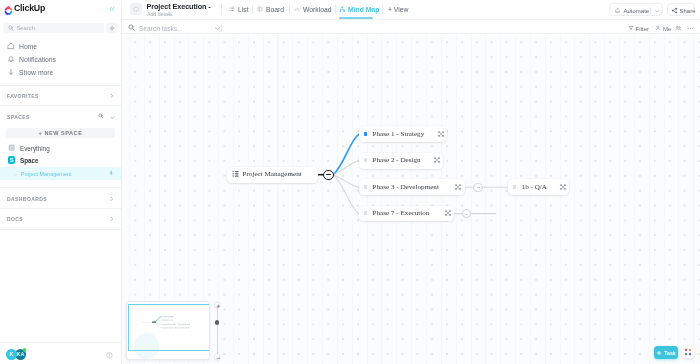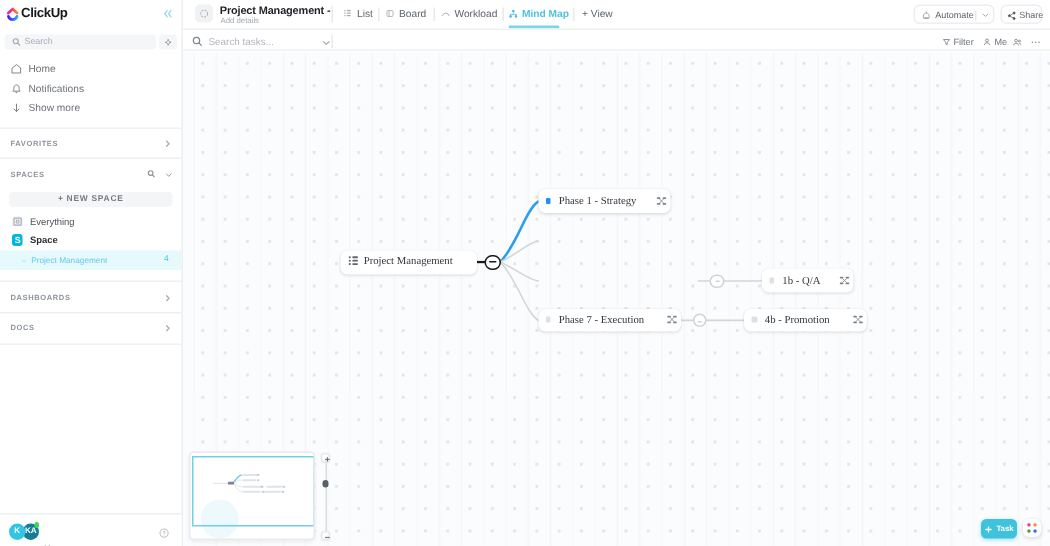--- a/index.html
+++ b/index.html
@@ -341,21 +341,21 @@
   </div>
 
   <div class="main">
 
     <div class="topbar">
       <div class="task-icon">
         <svg width="6.2" height="6.2" viewBox="0 0 14 14" fill="none" stroke="#b2b7be" stroke-width="1.6" stroke-dasharray="3.3 1.6">
             <circle cx="7" cy="7" r="5.2"></circle>
           </svg>
       </div>
-      <div class="tb-title">Project Management -</div>
+      <div class="tb-title">Project Execution -</div>
       <div class="tb-sub">Add details</div>
 
       <div class="vdiv" style="left:99px; top:4px; height:11px"></div>
 
       <div class="tab" style="left:106px">
         <span class="ic">
           <svg width="5.6" height="5.6" viewBox="0 0 16 16" fill="currentColor">
             <circle cx="2.6" cy="3.2" r="1.4"></circle>
               <circle cx="2.6" cy="8" r="1.4"></circle>
               <circle cx="2.6" cy="12.8" r="1.4"></circle>
@@ -537,21 +537,49 @@
             <path d="M5.6 5.6 L10.4 10.4" stroke-width="1.1" stroke-linecap="round"></path>
             <path d="M10.4 5.6 L5.6 10.4" stroke-width="1.1" stroke-linecap="round"></path>
             <path d="M2.9 4.1 L5.3 4.1" stroke-width="2.5" stroke-linecap="round"></path>
             <path d="M10.7 4.1 L13.1 4.1" stroke-width="2.5" stroke-linecap="round"></path>
             <path d="M2.9 11.9 L5.3 11.9" stroke-width="2.5" stroke-linecap="round"></path>
             <path d="M10.7 11.9 L13.1 11.9" stroke-width="2.5" stroke-linecap="round"></path>
           </svg>
         </span>
       </div>
 
-
+      <div class="node" style="left:236.8px; top:117.7px; width:84.4px">
+        <span class="sq" style="left:4.8px; top:5.8px; background:#dde0e5"></span>
+        <span class="lb" style="left:13.7px">Phase 2 - Design</span>
+        <span class="ex" style="right:2.5px">
+          <svg width="8" height="8" viewBox="0 0 16 16" fill="none" stroke="currentColor">
+            <path d="M5.6 5.6 L10.4 10.4" stroke-width="1.1" stroke-linecap="round"></path>
+            <path d="M10.4 5.6 L5.6 10.4" stroke-width="1.1" stroke-linecap="round"></path>
+            <path d="M2.9 4.1 L5.3 4.1" stroke-width="2.5" stroke-linecap="round"></path>
+            <path d="M10.7 4.1 L13.1 4.1" stroke-width="2.5" stroke-linecap="round"></path>
+            <path d="M2.9 11.9 L5.3 11.9" stroke-width="2.5" stroke-linecap="round"></path>
+            <path d="M10.7 11.9 L13.1 11.9" stroke-width="2.5" stroke-linecap="round"></path>
+          </svg>
+        </span>
+      </div>
+
+      <div class="node" style="left:236.8px; top:144.3px; width:106px">
+        <span class="sq" style="left:4.8px; top:5.8px; background:#dde0e5"></span>
+        <span class="lb" style="left:13.7px">Phase 3 - Development</span>
+        <span class="ex" style="right:2.5px">
+          <svg width="8" height="8" viewBox="0 0 16 16" fill="none" stroke="currentColor">
+            <path d="M5.6 5.6 L10.4 10.4" stroke-width="1.1" stroke-linecap="round"></path>
+            <path d="M10.4 5.6 L5.6 10.4" stroke-width="1.1" stroke-linecap="round"></path>
+            <path d="M2.9 4.1 L5.3 4.1" stroke-width="2.5" stroke-linecap="round"></path>
+            <path d="M10.7 4.1 L13.1 4.1" stroke-width="2.5" stroke-linecap="round"></path>
+            <path d="M2.9 11.9 L5.3 11.9" stroke-width="2.5" stroke-linecap="round"></path>
+            <path d="M10.7 11.9 L13.1 11.9" stroke-width="2.5" stroke-linecap="round"></path>
+          </svg>
+        </span>
+      </div>
       <div class="knob-lt" style="left:351px; top:147.5px">
           <span class="mn"></span>
         </div>
 
       <div class="node" style="left:385.9px; top:144.3px; width:61.2px">
         <span class="sq" style="left:4.8px; top:5.8px; background:#dde0e5"></span>
         <span class="lb" style="left:13.7px">1b - Q/A</span>
         <span class="ex" style="right:2.5px">
           <svg width="8" height="8" viewBox="0 0 16 16" fill="none" stroke="currentColor">
             <path d="M5.6 5.6 L10.4 10.4" stroke-width="1.1" stroke-linecap="round"></path>
@@ -575,34 +603,20 @@
             <path d="M10.7 4.1 L13.1 4.1" stroke-width="2.5" stroke-linecap="round"></path>
             <path d="M2.9 11.9 L5.3 11.9" stroke-width="2.5" stroke-linecap="round"></path>
             <path d="M10.7 11.9 L13.1 11.9" stroke-width="2.5" stroke-linecap="round"></path>
           </svg>
         </span>
       </div>
       <div class="knob-lt" style="left:339.5px; top:173.8px">
           <span class="mn"></span>
         </div>
 
-      <div class="node" style="left:374.2px; top:170.6px; width:82.1px">
-        <span class="sq" style="left:4.8px; top:5.8px; background:#dde0e5"></span>
-        <span class="lb" style="left:13.7px">4b - Promotion</span>
-        <span class="ex" style="right:2.5px">
-          <svg width="8" height="8" viewBox="0 0 16 16" fill="none" stroke="currentColor">
-            <path d="M5.6 5.6 L10.4 10.4" stroke-width="1.1" stroke-linecap="round"></path>
-            <path d="M10.4 5.6 L5.6 10.4" stroke-width="1.1" stroke-linecap="round"></path>
-            <path d="M2.9 4.1 L5.3 4.1" stroke-width="2.5" stroke-linecap="round"></path>
-            <path d="M10.7 4.1 L13.1 4.1" stroke-width="2.5" stroke-linecap="round"></path>
-            <path d="M2.9 11.9 L5.3 11.9" stroke-width="2.5" stroke-linecap="round"></path>
-            <path d="M10.7 11.9 L13.1 11.9" stroke-width="2.5" stroke-linecap="round"></path>
-          </svg>
-        </span>
-      </div>
 
       <div class="minimap">
         <div class="mm-blob"></div>
         <div class="mm-view">
           <svg width="81.9" height="47.1" viewBox="0 0 82 47">
               <g transform="translate(-6.8,-0.5) scale(1.2,1.07)">
             <g stroke="#dcdfe3" stroke-width="0.5" fill="none">
               <path d="M16.5 16.5 H26.5"></path>
               <path d="M26.5 16.5 C 29.5 16.5, 29.3 11.4, 32.6 11.4"></path>
               <path d="M26.5 16.5 C 29.5 16.5, 29.3 14.5, 32.6 14.5"></path>

